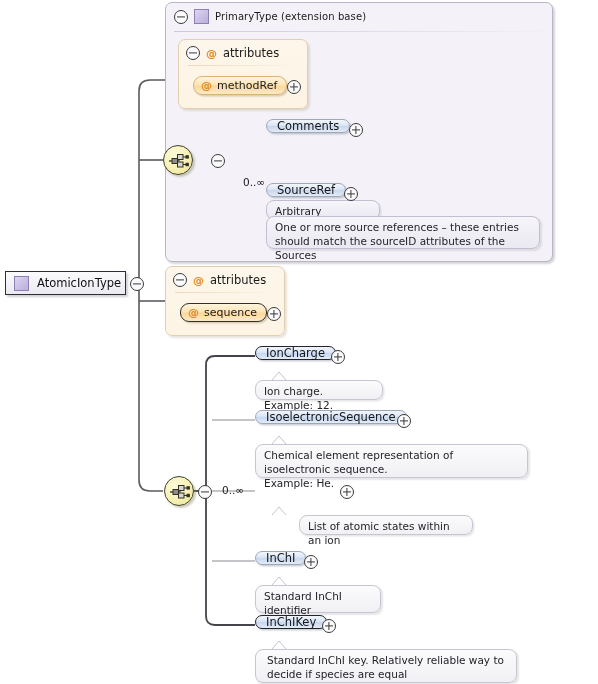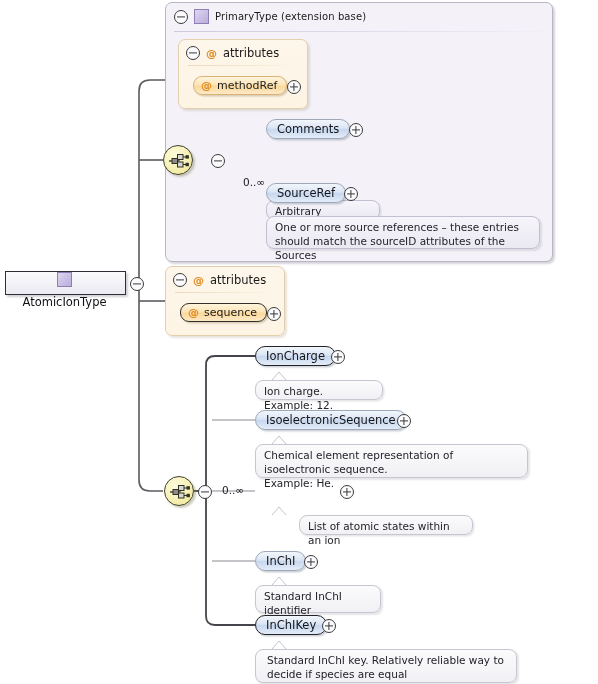--- a/index.html
+++ b/index.html
@@ -78,21 +78,21 @@
     background:linear-gradient(to bottom,#fff4de 0%,#fde4b4 48%,#fbd89a 52%,#fde9c6 100%);
     box-shadow:1.5px 1.5px 1.5px rgba(150,125,85,.33);
     font-size:11px;color:#1a1a1a;white-space:nowrap;
   }
   .attr-pill.required{border:1.4px solid #33302c;}
   .attr-pill.optional{border:1px solid #d9b277;}
 
   
   .el-pill{
     position:absolute;display:flex;align-items:center;justify-content:center;
-    height:20px;padding:0 10px;border-radius:10px;box-sizing:border-box;
+    height:14px;padding:0 10px;border-radius:10px;box-sizing:border-box;
     background:linear-gradient(to bottom,#f2f6fc 0%,#dbe6f5 45%,#c7d7ee 52%,#e3ecf8 100%);
     box-shadow:1.5px 1.5px 1.5px rgba(110,120,140,.35);
     font-size:11.5px;color:#14161a;white-space:nowrap;
   }
   .el-pill.required{border:1.5px solid #222428;}
   .el-pill.optional{border:1px solid #9fa8b8;}
 
   
   .anno{
     position:absolute;box-sizing:border-box;
@@ -170,21 +170,21 @@
       <path d="M282,152 L289,144 L296,152"></path>
       <path d="M282,216 L289,208 L296,216"></path>
       <path d="M272,380 L279,372 L286,380"></path>
       <path d="M272,444 L279,436 L286,444"></path>
       <path d="M272,515 L279,507 L286,515"></path>
       <path d="M272,585 L279,577 L286,585"></path>
       <path d="M272,649 L279,641 L286,649"></path>
     </g>
   </svg>
 
-  <div class="root-box" style="left:5px;top:271px;width:121px;height:24px;flex-direction:column;">
+  <div class="root-box" style="left:5px;top:271px;width:121px;height:24px;">
     <span class="type-swatch"></span>
     <span>AtomicIonType</span>
   </div>
   <span class="tog" style="position:absolute;left:130px;top:277px;"></span>
 
   <div class="group-box" style="left:165px;top:2px;width:388px;height:260px;">
     <div class="group-head">
       <span class="tog"></span>
       <span class="type-swatch"></span>
       <span class="gtitle">PrimaryType (extension base)</span>

